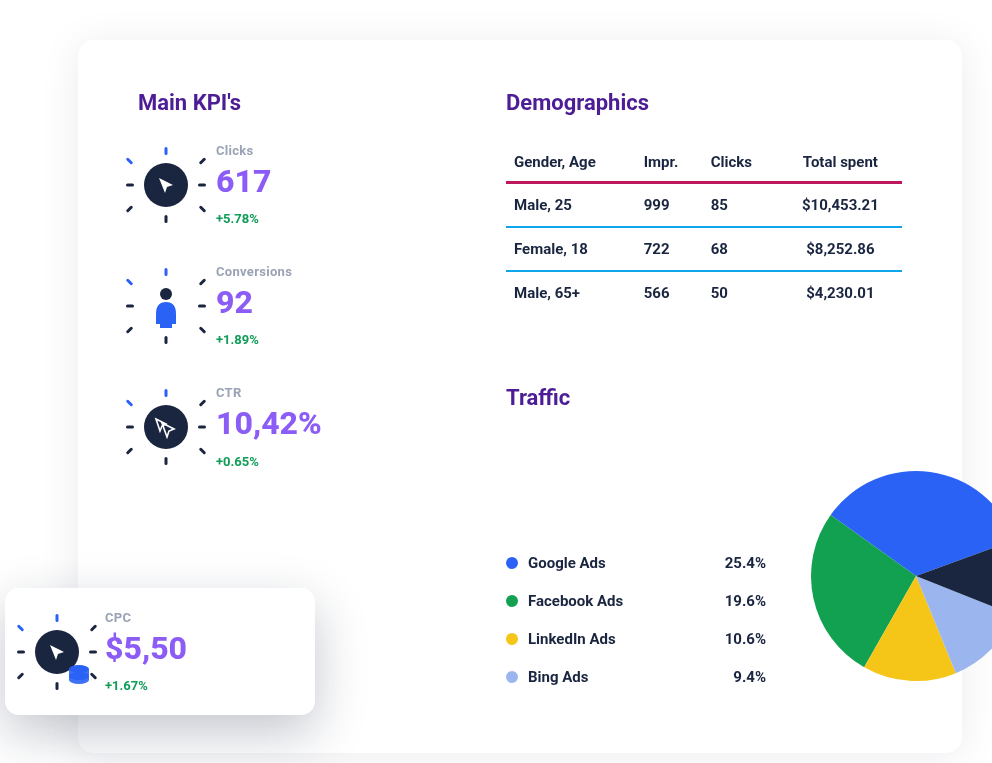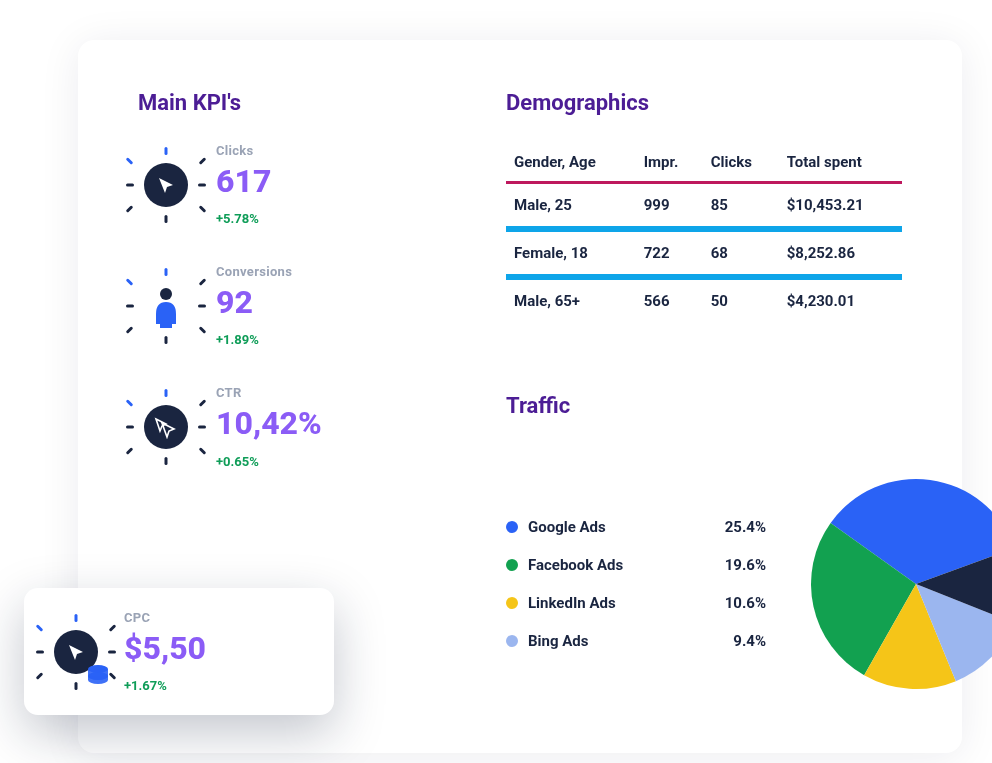--- a/index.html
+++ b/index.html
@@ -38,35 +38,35 @@
   .ticks span:nth-child(7){ left:-4px; top:50%; height:3px; width:8px; transform:translateY(-50%);}
   .ticks span:nth-child(8){ top:8px; left:-2px; transform:rotate(-45deg); background:#2a62f6;}
 
   .circle { width: 44px; height: 44px; border-radius: 50%; background: #1a2540; display:flex; align-items:center; justify-content:center; }
 
   .dashed {
     position:absolute; left: 115px; top: 545px; width: 200px; height: 120px;
     border: 2px dashed #9bb6ef; border-radius: 10px; background:#fcfdff;
   }
   .kpi-float {
-    position:absolute; left: 24px; top: 588px; width: 310px;
+    position:absolute; left: 5px; top: 588px; width: 310px;
     background:#fff; border-radius: 14px; padding: 22px 24px;
     box-shadow: 0 18px 50px rgba(20,30,60,0.25);
     display:flex; align-items:center; gap:20px;
   }
   .cpc-icon { position:relative; width:56px; height:56px; display:flex; align-items:center; justify-content:center; }
 
   
   .demo-table { width:100%; border-collapse: collapse; font-size:15px; }
   .demo-table th { text-align:left; font-weight:700; color:#1a2540; padding: 10px 8px; border-bottom: 3px solid #be185d; }
-  .demo-table th.right, .demo-table td.right { text-align:left; }
-  .demo-table td { padding: 12px 8px; font-weight:700; color:#1a2540; border-bottom:6px solid #0ea5e9; }
+  .demo-table th.right, .demo-table td.right { text-align:center; }
+  .demo-table td { padding: 12px 8px; font-weight:700; color:#1a2540; border-bottom:2px solid #0ea5e9; }
   .demo-table tr:last-child td { border-bottom:none; }
 
-  .traffic-section { margin-top: 56px; display:flex; gap:40px; align-items:center; }
+  .traffic-section { margin-top: 56px; display:flex; gap:40px; align-items:flex-end; }
   .traffic-legend { flex:none; width: 260px; display:flex; flex-direction:column; gap: 20px; }
   .legend-item { display:flex; align-items:center; justify-content:space-between; font-weight:700; color:#1a2540; font-size:15px; }
   .legend-left { display:flex; align-items:center; gap:10px; }
   .dot { width:12px; height:12px; border-radius:50%; display:inline-block; }
   .pie-wrap { position:relative; width:220px; height:220px; }
 </style>
 </head>
 <body>
 
 <div class="dashed"></div>

